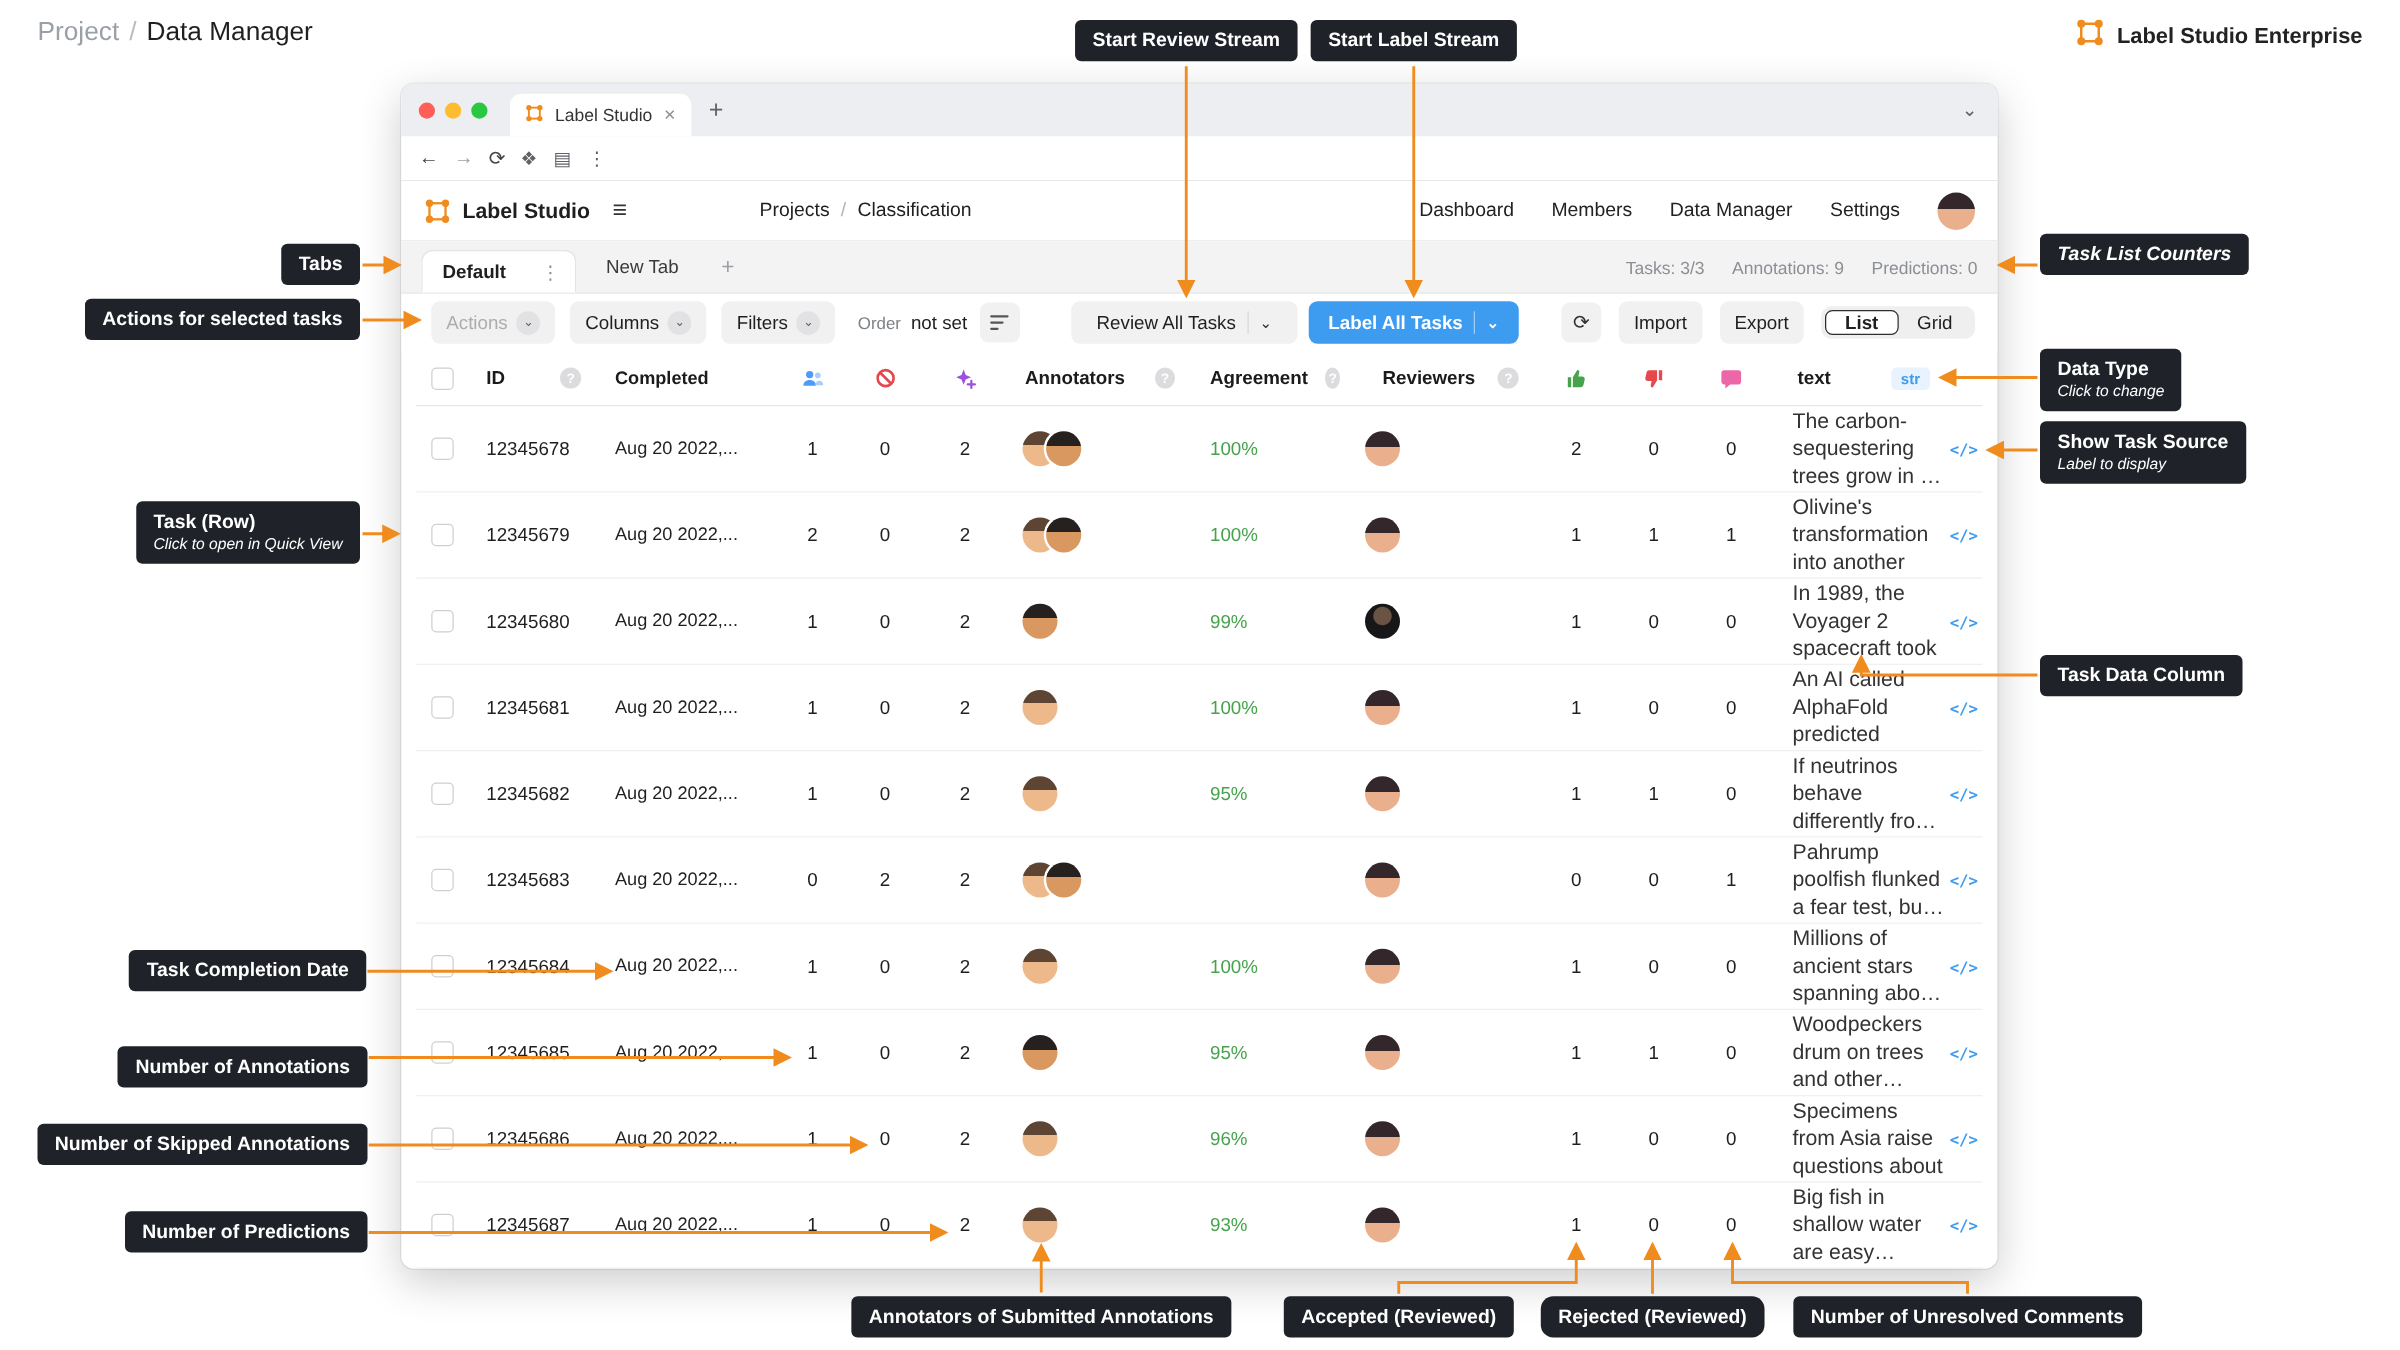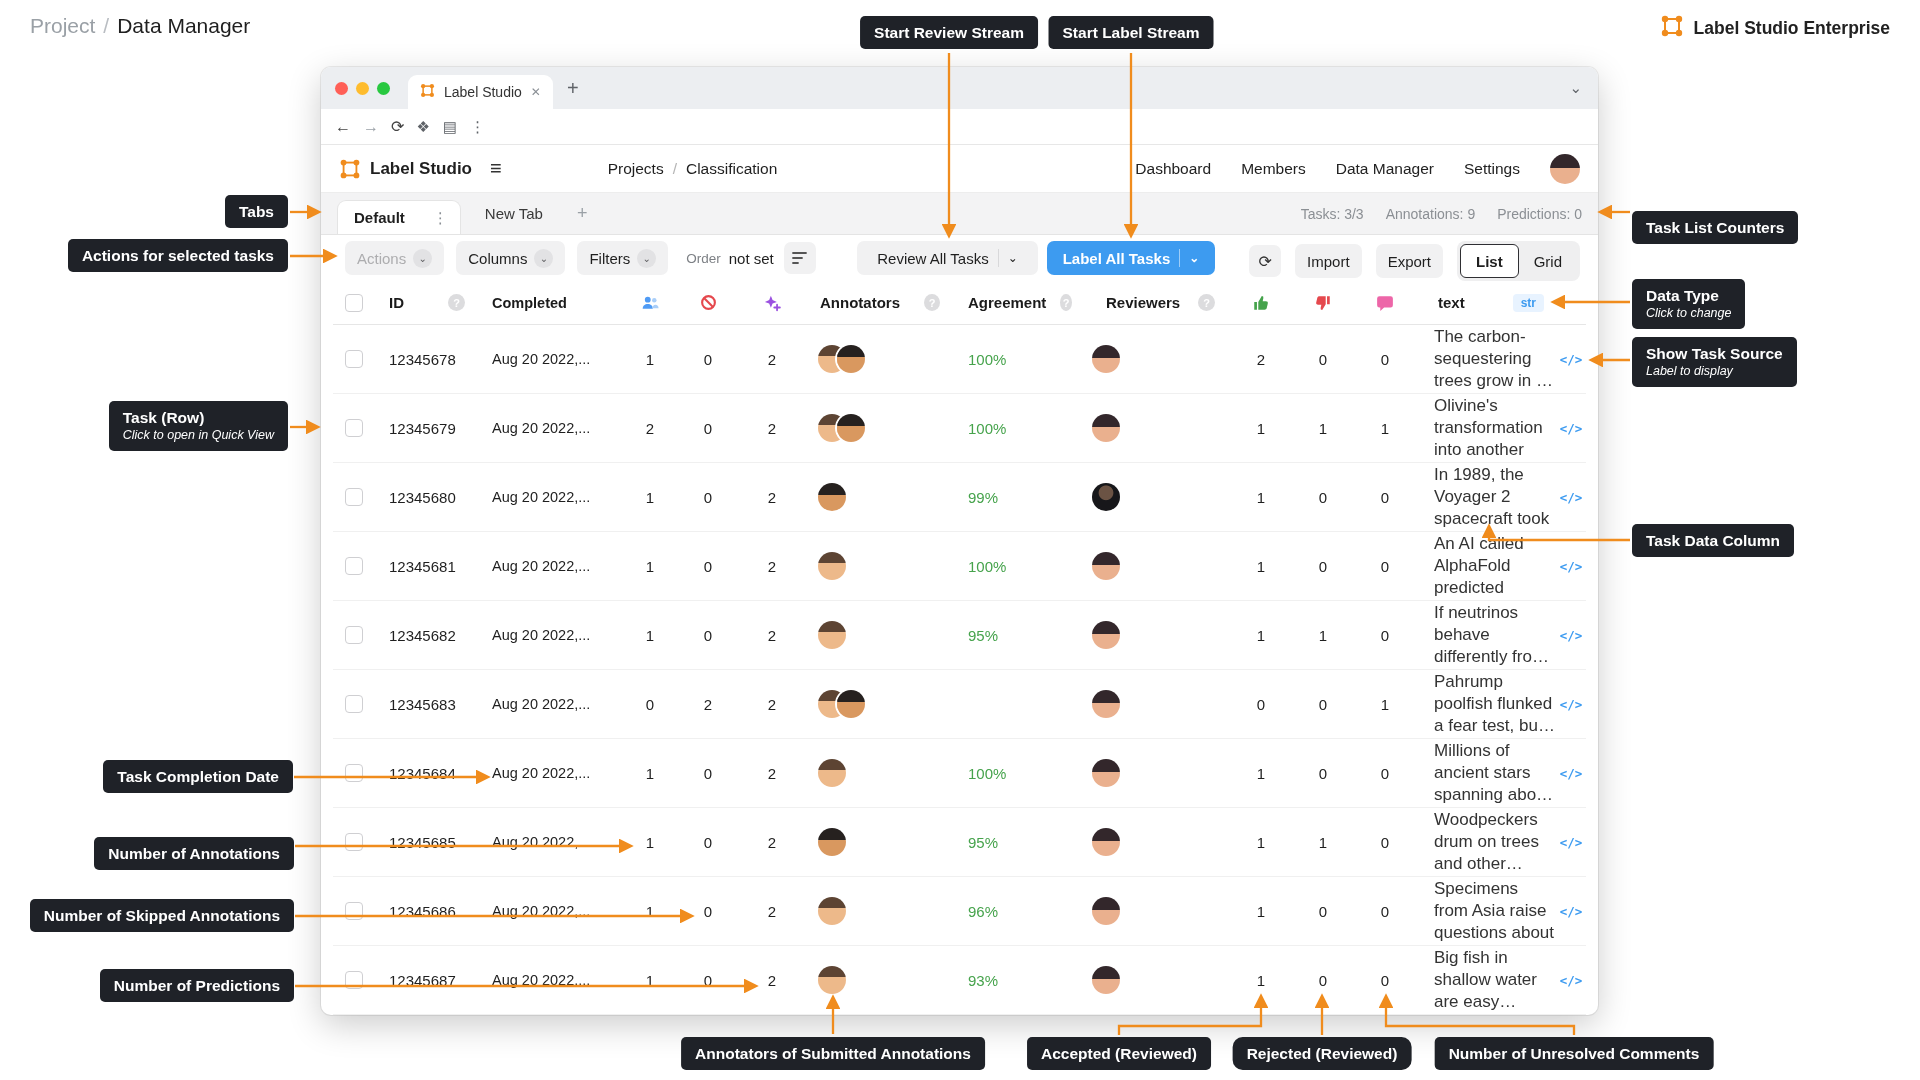--- a/index.html
+++ b/index.html
@@ -65,21 +65,21 @@
   .order-label{color:#7d8085;font-size:13.5px;margin:0 8px 0 18px;}
   .order-value{font-size:15px;margin-right:10px;}
   .iconbtn{height:32px;width:32px;border-radius:7px;background:#F1F1F2;display:flex;align-items:center;justify-content:center;font-size:16px;color:#333;}
   .btn-split{position:absolute;top:6px;height:34px;border-radius:7px;display:flex;align-items:center;font-size:15px;}
   .btn-review{left:536px;width:181px;background:#F1F1F2;color:#1f1f1f;justify-content:center;}
   .btn-label{left:726px;width:168px;background:var(--primary-blue);color:#fff;font-weight:600;justify-content:center;}
   .split-div{width:1px;height:18px;background:#D8D8DA;margin:0 9px;}
   .btn-label .split-div{background:rgba(255,255,255,.5);}
   .btn-split .cdown{font-size:12px;}
   .toolbar-right{position:absolute;right:18px;top:6px;display:flex;gap:14px;align-items:center;}
-  .seg{background:#EFEFF0;border-radius:8px;padding:3px;display:flex;height:40px;}
+  .seg{background:#EFEFF0;border-radius:8px;padding:3px;display:flex;height:26px;}
   .seg span{padding:0 15px;display:flex;align-items:center;border-radius:6px;font-size:15px;}
   .seg .on{background:#fff;border:1.5px solid #2f2f33;font-weight:600;}
 
   
   .dm-table{flex:1;display:flex;flex-direction:column;padding:0 12px;}
   .dm-head{display:grid;grid-template-columns:var(--dm-cols);align-items:center;height:44px;border-bottom:1px solid #E6E6E6;flex:none;}
   .dm-row{display:grid;grid-template-columns:var(--dm-cols);align-items:center;height:69px;border-bottom:1px solid #F0F0F0;}
   .hlabel{font-weight:700;font-size:15px;color:#1b1b1b;}
   .c-check{padding-left:12px;display:flex;}
   .checkbox{width:18px;height:18px;border:1.5px solid #CFCFD2;border-radius:4px;background:#fff;}
@@ -574,21 +574,21 @@
 <div class="co" style="right:1632px;top:195px;">Tabs</div>
 <div class="co" style="right:1632px;top:239px;">Actions for selected tasks</div>
 <div class="co" style="right:1632px;top:401px;">
   <span>Task (Row)</span>
   <span class="sub">Click to open in Quick View</span>
 </div>
 <div class="co" style="right:1627px;top:760px;">Task Completion Date</div>
 <div class="co" style="right:1626px;top:837px;">Number of Annotations</div>
 <div class="co" style="right:1626px;top:899px;">Number of Skipped Annotations</div>
 <div class="co" style="right:1626px;top:969px;">Number of Predictions</div>
-<div class="co" style="left:1632px;top:211px;">Task List Counters</div>
+<div class="co" style="left:1632px;top:187px;font-style:italic;">Task List Counters</div>
 <div class="co" style="left:1632px;top:279px;">
   <span>Data Type</span>
   <span class="sub">Click to change</span>
 </div>
 <div class="co" style="left:1632px;top:337px;">
   <span>Show Task Source</span>
   <span class="sub">Label to display</span>
 </div>
 <div class="co" style="left:1632px;top:524px;">Task Data Column</div>
 <div class="co ctr" style="left:833px;top:1037px;">Annotators of Submitted Annotations</div>

